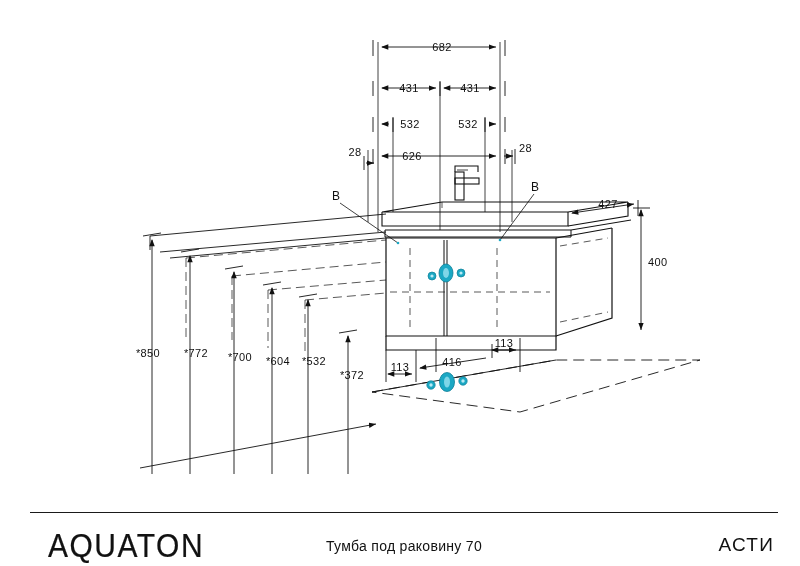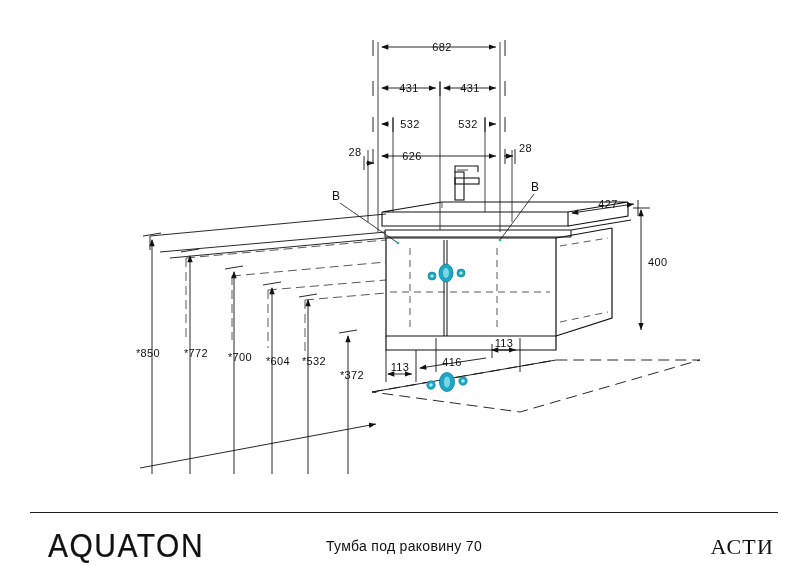--- a/index.html
+++ b/index.html
@@ -76,22 +76,22 @@
     font-family: "Liberation Sans", sans-serif;
     font-size: 14px;
     font-weight: 300;
     letter-spacing: 0.3px;
     color: #111;
   }
   #series-name {
     position: absolute;
     right: 30px;
     top: 22px;
-    font-family: Liberation Serif, serif;
-    font-size: 22px;
+    font-family: Liberation Sans, sans-serif;
+    font-size: 19px;
     font-weight: 300;
     letter-spacing: 1.2px;
     color: #111;
   }
 </style>
 </head>
 <body>
 
 <div id="sheet">
 

